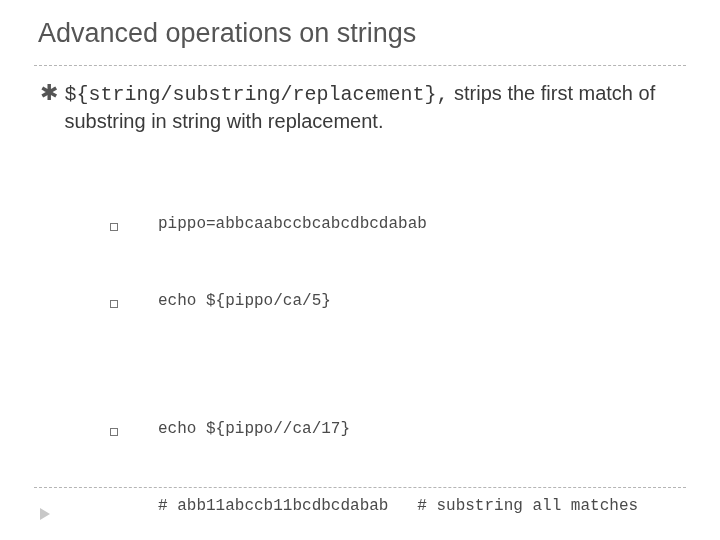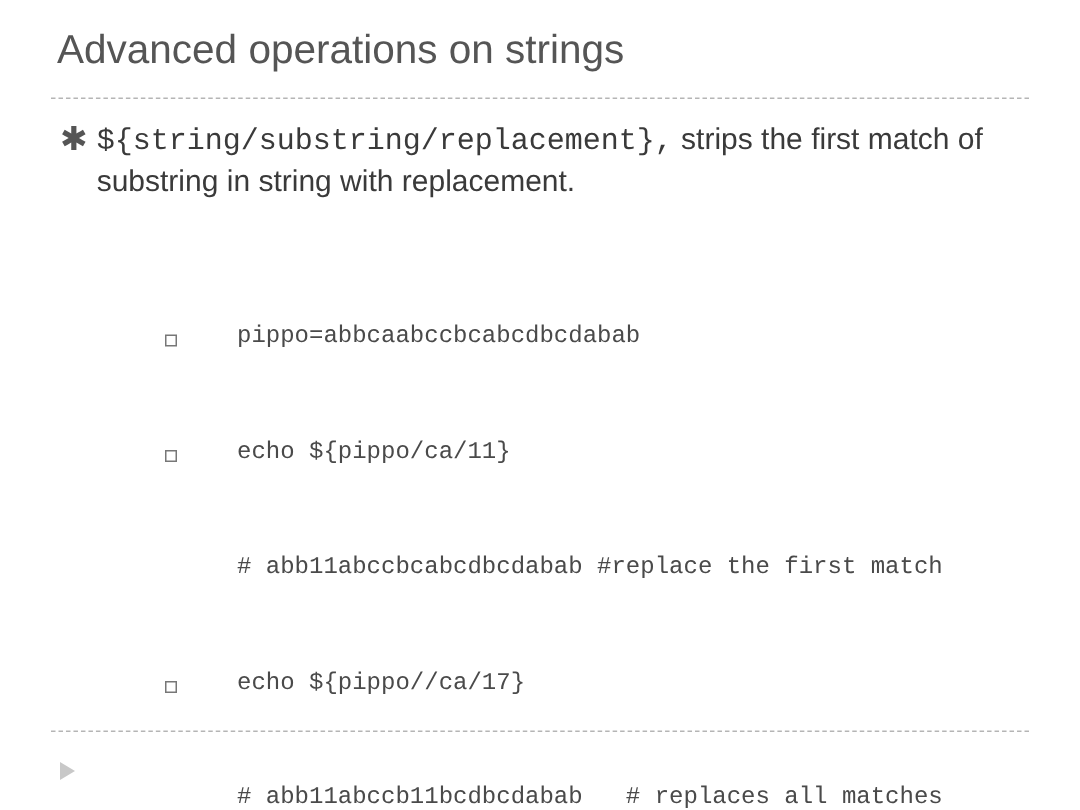--- a/index.html
+++ b/index.html
@@ -118,33 +118,32 @@
       </span>
     </div>
 
     <div class="code-block">
       <div class="code-line">
         <span class="code-gutter"><span class="square"></span></span>
         <span>pippo=abbcaabccbcabcdbcdabab</span>
       </div>
       <div class="code-line">
         <span class="code-gutter"><span class="square"></span></span>
-        <span>echo ${pippo/ca/11}</span>
+        <span>echo ${pippo/ca/5}</span>
       </div>
       <div class="code-line">
         <span class="code-gutter"></span>
-        <span># abb11abccbcabcdbcdabab #replace the first match</span>
       </div>
       <div class="code-line">
         <span class="code-gutter"><span class="square"></span></span>
         <span>echo ${pippo//ca/17}</span>
       </div>
       <div class="code-line">
         <span class="code-gutter"></span>
-        <span># abb11abccb11bcdbcdabab   # replaces all matches</span>
+        <span># abb11abccb11bcdbcdabab   # substring all matches</span>
       </div>
     </div>
 
   </div>
 
   <hr class="footer-rule">
   <div class="footer-arrow"></div>
 
 </div>
 

